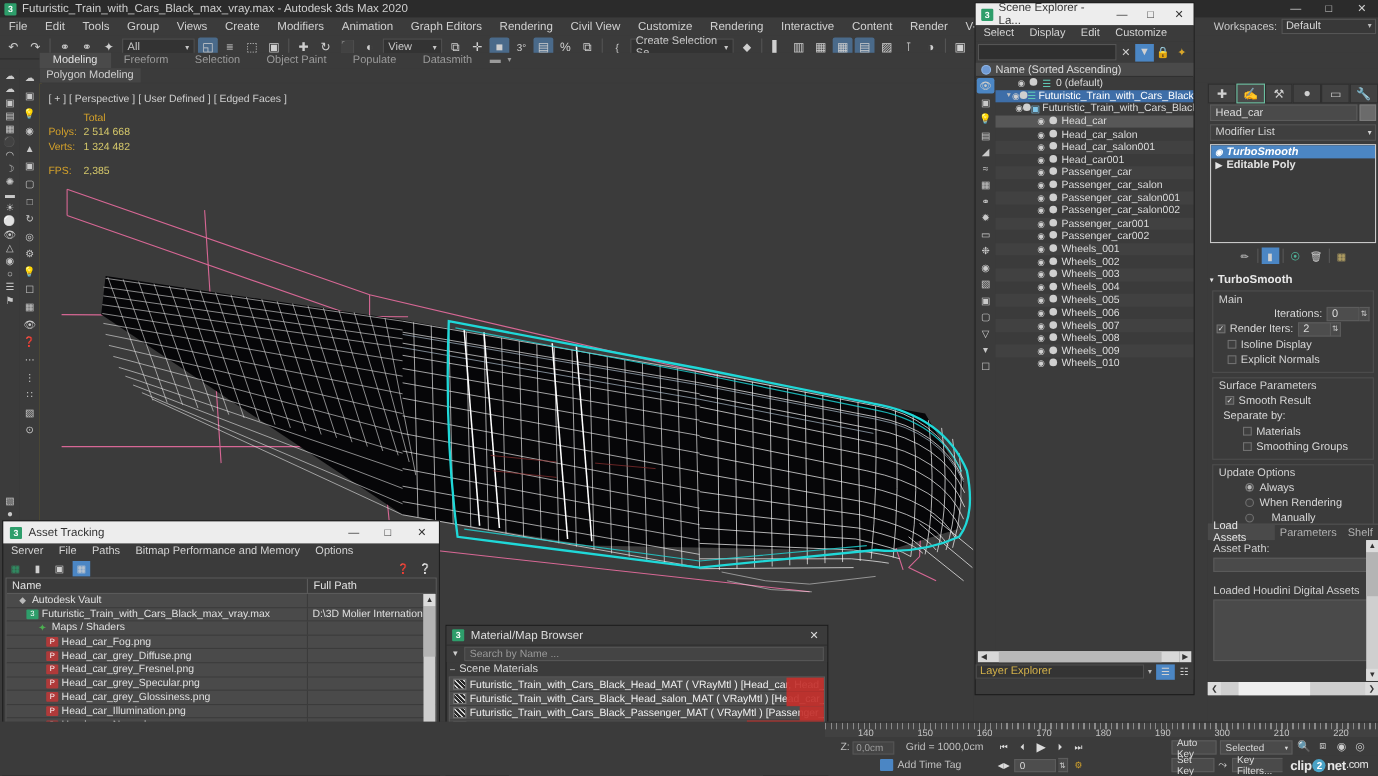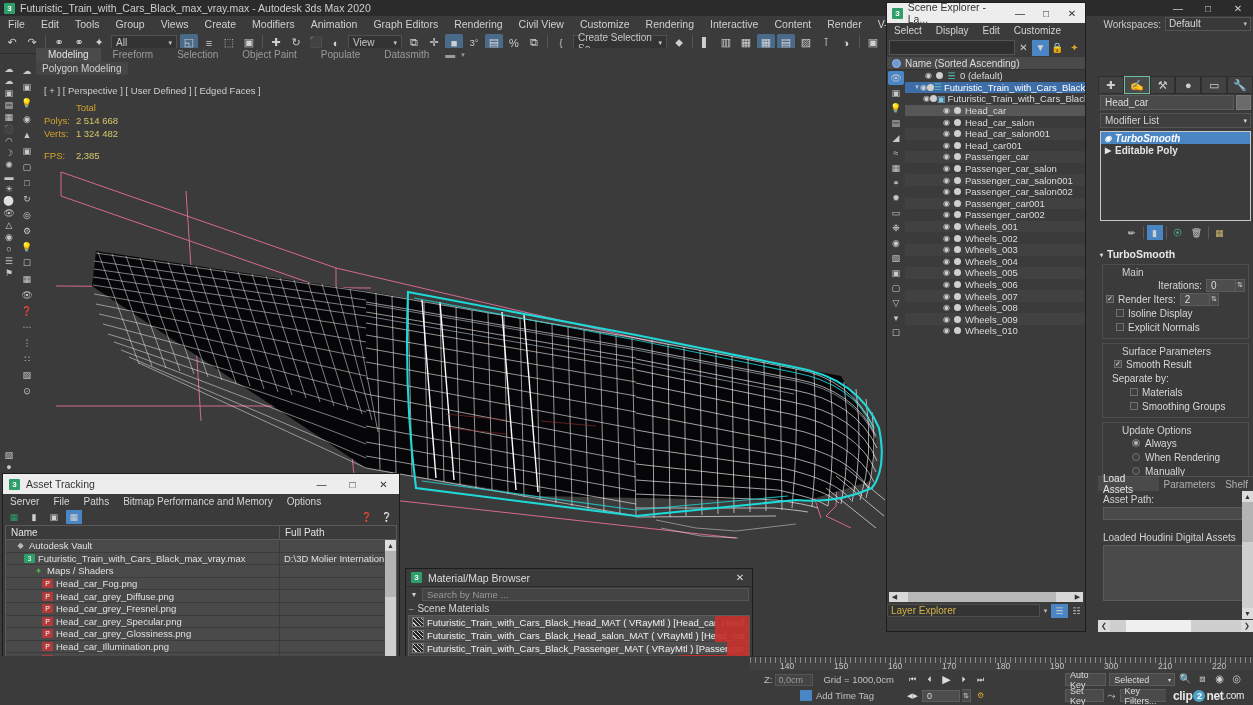--- a/index.html
+++ b/index.html
@@ -161,21 +161,21 @@
   #cmd-stb{ height:17px; display:flex;align-items:center;justify-content:center;gap:3px;margin-top:3px;}
   #cmd-stb .b{ width:16px;height:15px;display:flex;align-items:center;justify-content:center;
       font-size:9px;color:#d0d0d0;}
   #cmd-stb .b.on{ background:#4b86c4;}
   #cmd-stb .sp{ width:1px;height:13px;background:#585858;}
   #cmd-roll{ margin:6px 2px 0; }
   .rollhdr{ font-size:10.5px; font-weight:bold; color:#e8e8e8; display:flex;align-items:center;
             padding:1px 0; }
   .rollhdr .tri{ font-size:6px; margin-right:4px; }
   .grp{ border:1px solid #4e4e4e; margin:3px 2px 4px; padding:2px 3px 4px; position:relative; }
-  .grp > .glbl{ font-size:10px; color:#d2d2d2; margin-left:16px; }
+  .grp > .glbl{ font-size:10px; color:#d2d2d2; margin-left:2px; }
   .prow{ display:flex;align-items:center; height:14px; font-size:10px; color:#d8d8d8; }
   .prow .lb{ margin-left:auto; }
   .spin{ width:30px;height:13px;background:#4d4d4d;border:1px solid #5c5c5c;
          font-size:10px;color:#dcdcdc;display:flex;align-items:center;padding-left:4px;margin-left:4px;}
   .spinbtn{ width:9px;height:13px;background:#4a4a4a;border:1px solid #5c5c5c;border-left:none;
             font-size:7px;color:#ccc;display:flex;align-items:center;justify-content:center;}
   .cbx{ width:8px;height:8px;border:1px solid #707070;background:#3f3f3f;
         display:inline-flex;align-items:center;justify-content:center;margin-right:4px;font-size:7px;color:#e2e2e2;}
   .cbx.on{ background:#4a4a4a; }
   .rdo{ width:8px;height:8px;border-radius:50%;border:1px solid #707070;background:#3f3f3f;
@@ -976,21 +976,21 @@
     <div class="grp">
       <div class="glbl">Update Options</div>
       <div class="prow" style="padding-left:26px;">
         <span class="rdo on"></span>
         <span>Always</span>
       </div>
       <div class="prow" style="padding-left:26px;">
         <span class="rdo"></span>
         <span>When Rendering</span>
       </div>
-      <div class="prow" style="padding-left:26px;">
+      <div class="prow" style="padding-left:26px;gap:11px;">
         <span class="rdo"></span>
         <span>Manually</span>
       </div>
     </div>
   </div>
 </div>
 
 <div id="ha" class="abs">
   <div id="ha-tabs">
     <div class="t on">Load Assets</div>

